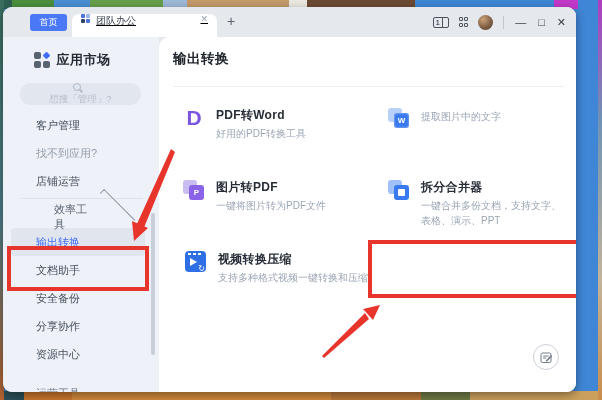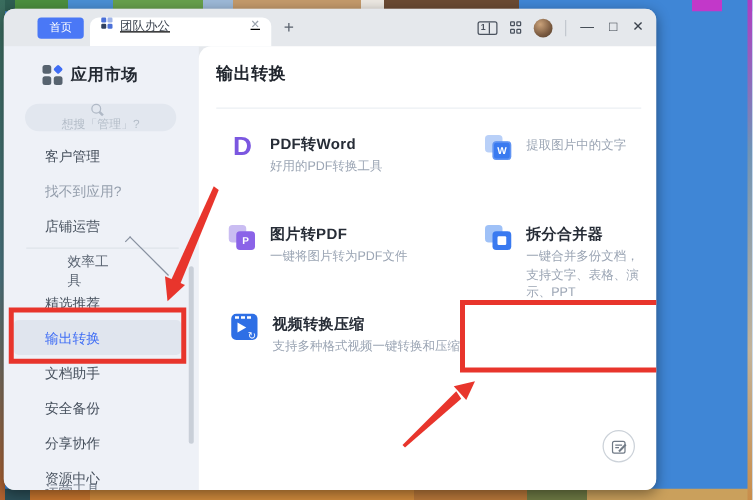--- a/index.html
+++ b/index.html
@@ -15,21 +15,21 @@
       #c238c9 92% 96%,#3f86d6 96% 100%); }
   .wall-bottom { position:absolute; bottom:0; left:0; right:0; height:9px;
     background:linear-gradient(90deg,#2b4f58 0 4%,#c8762e 4% 12%,#d08a3c 12% 55%,#b9783a 55% 70%,
       #6e7a44 70% 78%,#caa05c 78% 100%); }
   .wall-left { position:absolute; left:0; top:0; bottom:0; width:4px;
     background:linear-gradient(#3a6d5e,#4e7a86 55%,#b4622e); }
   .wall-right { position:absolute; right:0; top:0; bottom:0; width:4px;
     background:linear-gradient(#b13cc0,#6f93b5 30%,#c2b39a 70%,#c98d4a); }
 
   
-  .window { position:absolute; left:3px; top:7px; width:522px; height:385px;
+  .window { position:absolute; left:3px; top:7px; width:573px; height:385px;
     border-radius:9px; background:#e5e8ec; box-shadow:0 3px 10px rgba(0,0,0,.4); overflow:hidden;
     display:flex; flex-direction:column; }
 
   
   .titlebar { position:relative; height:30px; flex:none; background:#e5e8ec; }
   .home-btn { position:absolute; left:27px; top:7px; width:37px; height:17px; border-radius:3px;
     background:#4a78f6; color:#fff; font-size:9px; line-height:17px; text-align:center; cursor:default; }
   .tab { position:absolute; left:69px; top:7px; width:145px; height:23px; background:#fff;
     border-radius:7px 7px 0 0; display:flex; align-items:flex-start; padding:0 9px;text-decoration:underline; }
   .tab-ico { display:grid; grid-template-columns:4px 4px; grid-template-rows:4px 4px; gap:1px; flex:none; }
@@ -183,21 +183,20 @@
         </div>
         <div class="sb-menu">
           <div class="sb-item">客户管理</div>
           <div class="sb-item muted">找不到应用?</div>
           <div class="sb-item">店铺运营</div>
           <div class="sb-div"></div>
           <div class="sb-section">
             <span>效率工具</span>
             <span class="chev"></span>
           </div>
-          <div class="sb-item">精选推荐</div>
           <div class="sb-item active">输出转换</div>
           <div class="sb-item">文档助手</div>
           <div class="sb-item">安全备份</div>
           <div class="sb-item">分享协作</div>
           <div class="sb-item">资源中心</div>
         </div>
         <div class="sb-clip">运营工具</div>
         <div class="sb-scroll"></div>
       </div>
 

